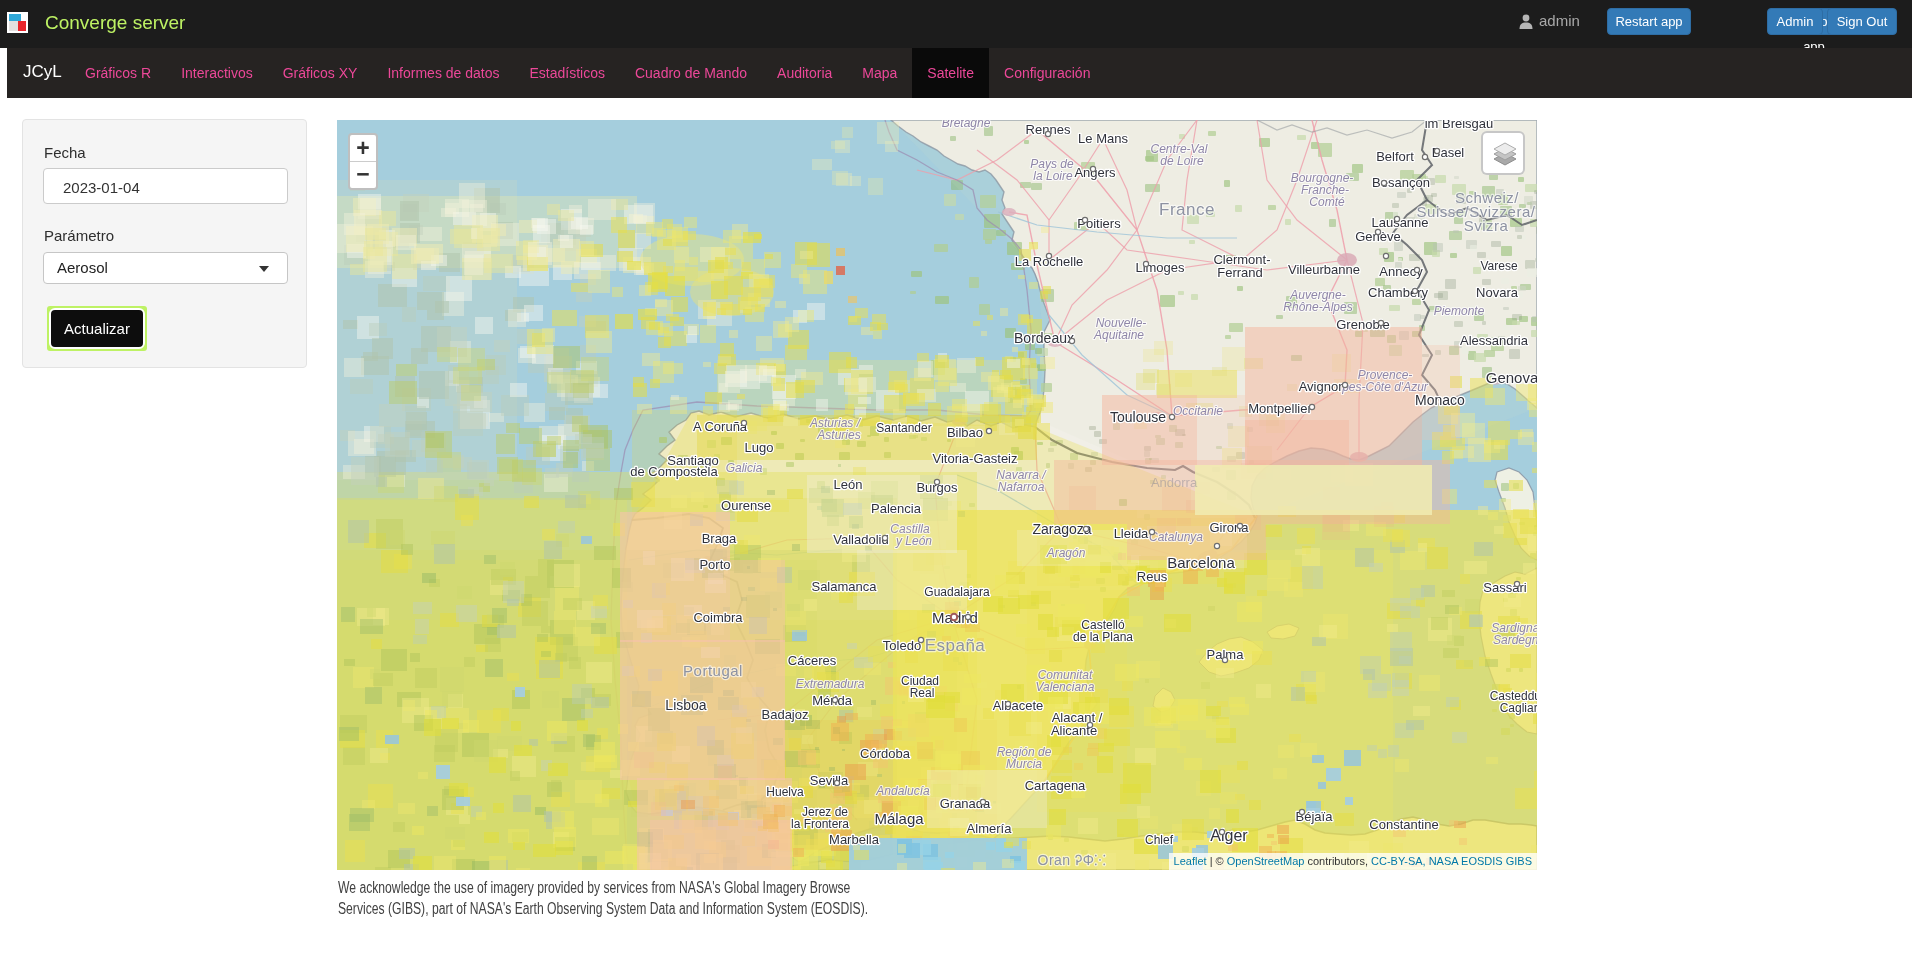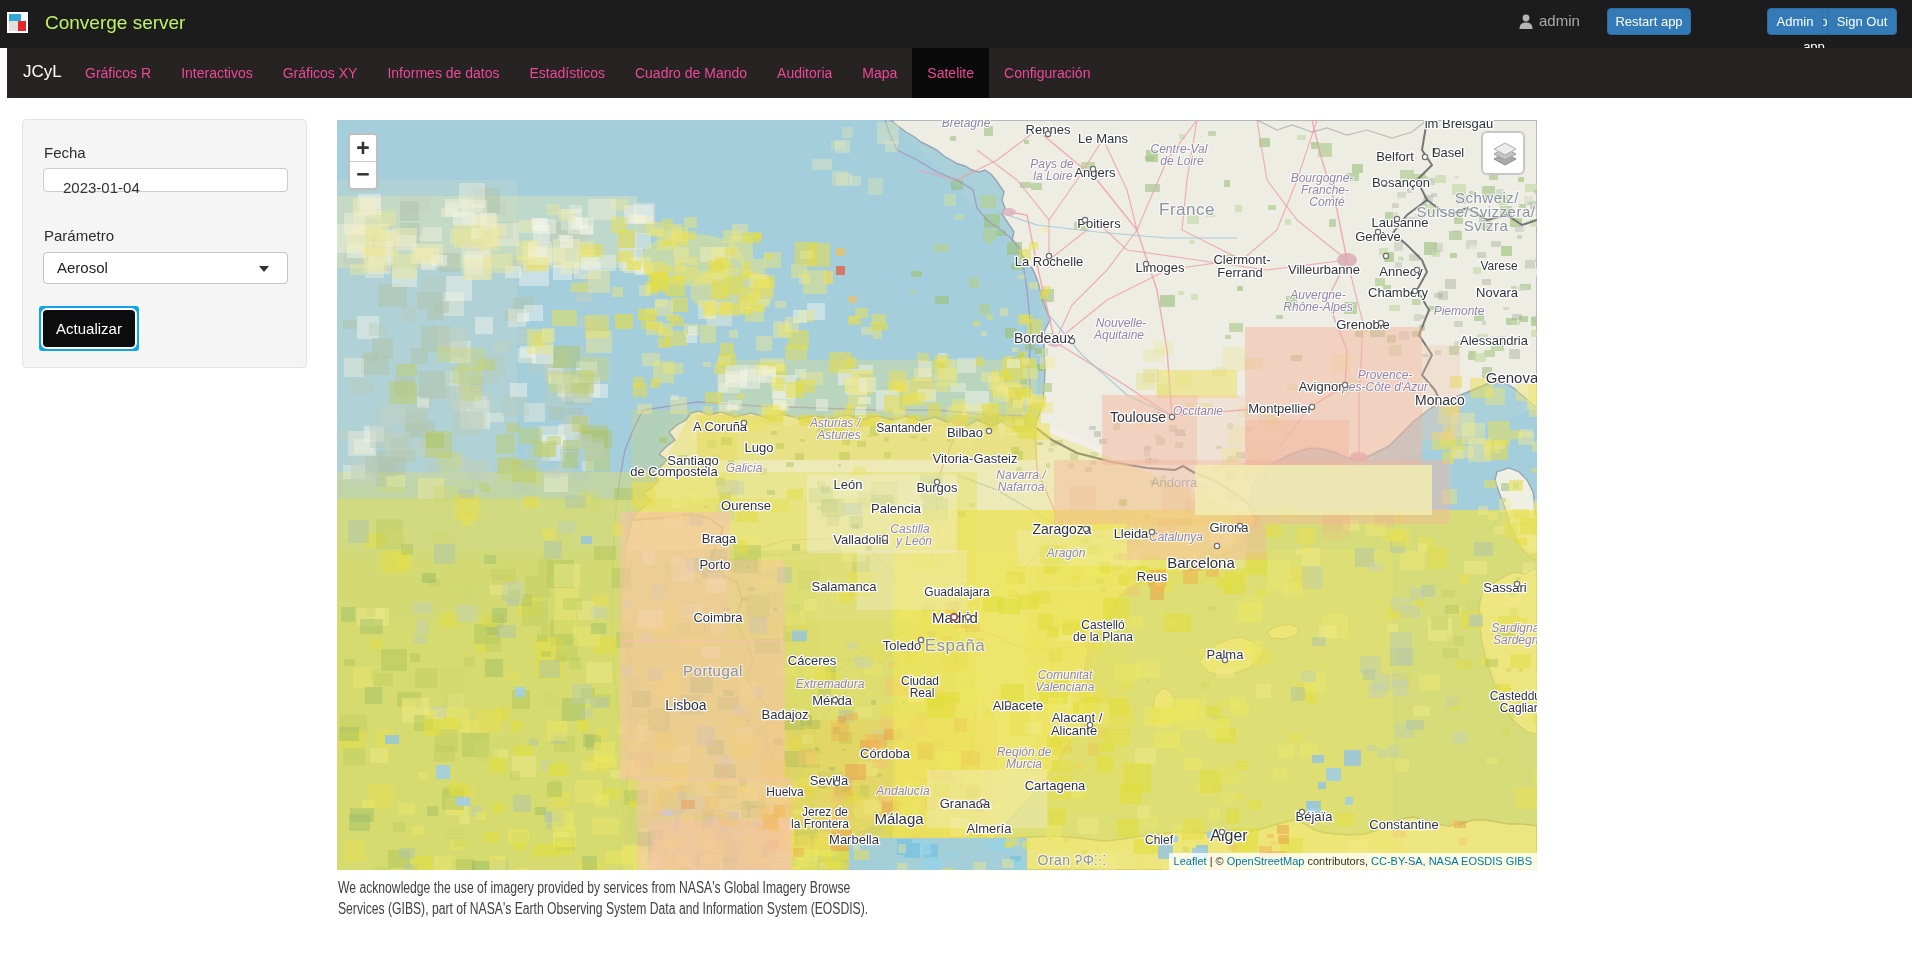--- a/index.html
+++ b/index.html
@@ -11,24 +11,24 @@
 .apptitle{position:absolute;left:45px;top:12px;font-size:19px;color:#bef264}
 .userwrap{position:absolute;left:1518px;top:12px;color:#a8a8a8;font-size:15px}
 .btn-blue{position:absolute;top:8px;height:27px;background:#337ab7;border:1px solid #2e6da4;border-radius:4px;color:#fff;font-size:13px;font-family:"Liberation Sans",sans-serif;text-align:center;line-height:25px}
 .navbar{position:absolute;left:7px;top:48px;width:1905px;height:50px;background:#262322;color:#fff}
 .brand{position:absolute;left:16px;top:14px;font-size:17px;color:#fff}
 .tabs{position:absolute;left:63px;top:0;height:50px;display:flex}
 .tab{height:50px;line-height:50px;padding:0 15px;font-size:14px;color:#ec4899;white-space:nowrap}
 .tab.active{background:#0a0a0a}
 .panel{position:absolute;left:22px;top:119px;width:285px;height:249px;background:#f5f5f5;border:1px solid #e3e3e3;border-radius:4px}
 .flabel{position:absolute;left:21px;font-size:15px;font-weight:normal;color:#2e2e2e}
-.dinput{position:absolute;left:20px;top:48px;width:245px;height:24px;background:#fff;border:1px solid #cbcbcb;border-radius:4px;font-size:15px;color:#333;line-height:38px;padding-left:19px}
+.dinput{position:absolute;left:20px;top:48px;width:245px;height:36px;background:#fff;border:1px solid #cbcbcb;border-radius:4px;font-size:15px;color:#333;line-height:38px;padding-left:19px}
 .sel{position:absolute;left:20px;top:132px;width:245px;height:32px;background:#fff;border:1px solid #c6c6c6;border-radius:4px;font-size:15px;color:#222;line-height:30px;padding-left:13px}
 .sel .car{position:absolute;right:18px;top:13px;width:0;height:0;border-left:5px solid transparent;border-right:5px solid transparent;border-top:6px solid #333}
-.abtn{position:absolute;left:16px;top:186px;width:100px;height:45px;background:#0ea5e9;border-radius:3px}
+.abtn{position:absolute;left:24px;top:186px;width:100px;height:45px;background:#bef264;border-radius:3px}
 .abtn .inner{position:absolute;left:2px;top:2px;right:2px;bottom:2px;border:2px solid #fff;border-radius:6px;background:#0d0d0d;color:#fff;font-size:15px;text-align:center;line-height:37px}
 .mapwrap{position:absolute;left:337px;top:120px;width:1200px;height:750px;overflow:hidden}
 .zoomctl{position:absolute;left:11px;top:13px;width:30px;height:57px;background:#fff;border:2px solid rgba(0,0,0,0.25);border-radius:4px;z-index:5}
 .zoomctl .zb{width:26px;height:26px;text-align:center;font-size:23px;font-weight:bold;color:#333;line-height:26px}
 .zoomctl .sep{height:1px;background:#ccc}
 .layersctl{position:absolute;left:1144px;top:11px;width:44px;height:44px;background:#fff;border:2px solid rgba(0,0,0,0.22);border-radius:6px;z-index:5}
 .attrib{position:absolute;right:0;bottom:0;height:17px;background:rgba(255,255,255,0.78);font-size:11px;color:#333;padding:0 5px;line-height:16px;z-index:5;white-space:nowrap}
 .attrib a{color:#0078a8;text-decoration:none}
 .note{position:absolute;left:338px;top:877px;width:700px;font-size:16px;color:#424242;line-height:21px;transform:scaleX(.76);transform-origin:0 0}
 </style></head>

